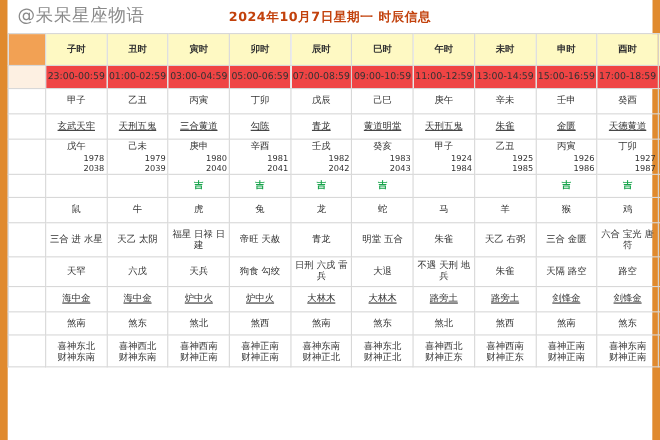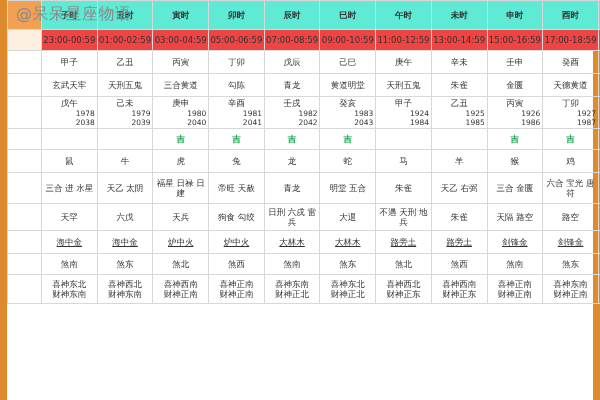--- a/index.html
+++ b/index.html
@@ -59,35 +59,35 @@
     color: #333333;
     padding: 1px 0;
     line-height: 1.25;
     overflow: hidden;
     word-break: break-all;
   }
   col.lbl { width: 34px; }
   col.cel { width: 55.7px; }
 
   .row-hour td {
-    background: #5eead4;
+    background: #fef9c3;
     color: #ffffff;
     font-size: 12px;
     font-weight: bold;
     height: 26px;
     border-color: #e8954a;
   }
   .row-range td {
     background: #ef4444;
     font-size: 8px;
     color: #5a4632;
     height: 18px;
   }
   .row-gz td { height: 20px; font-size: 10px; }
-  .row-shen td { height: 20px; font-size: 8px; }
+  .row-shen td { height: 20px; font-size: 8px; text-decoration: underline; }
   .row-chong td { height: 26px; font-size: 8px; line-height: 1.3; }
   .row-jx td { height: 18px; font-size: 10px; font-weight: bold; }
   .row-animal td { height: 20px; font-size: 9px; }
   .row-star td { height: 28px; font-size: 8px; line-height: 1.3; }
   .row-star2 td { height: 24px; font-size: 8px; line-height: 1.3; }
   .row-na td { height: 20px; font-size: 8.5px; text-decoration: underline; }
   .row-fang td { height: 18px; font-size: 8.5px; }
   .row-xishen td { height: 26px; font-size: 8px; line-height: 1.3; font-family: Liberation Serif, serif; }
 
   .ji { color: #16a34a; font-weight: bold; }
@@ -103,20 +103,23 @@
   }
   .row-range .lbl-cell { background: #fdf0e2; color: #5a4632; font-size: 7.5px; }
   .mini { font-size: 7.5px; margin-left: 32px; }
 </style>
 </head>
 <body>
 
 <div class="page">
   <div class="watermark">@呆呆星座物语</div>
 
+  <div class="title-bar">
+    <div class="title-text">2024年10月7日星期一 时辰信息</div>
+  </div>
 
   <table class="grid">
     <colgroup>
       <col class="lbl">
         <col class="cel">
         <col class="cel">
         <col class="cel">
         <col class="cel">
         <col class="cel">
       <col class="cel">

